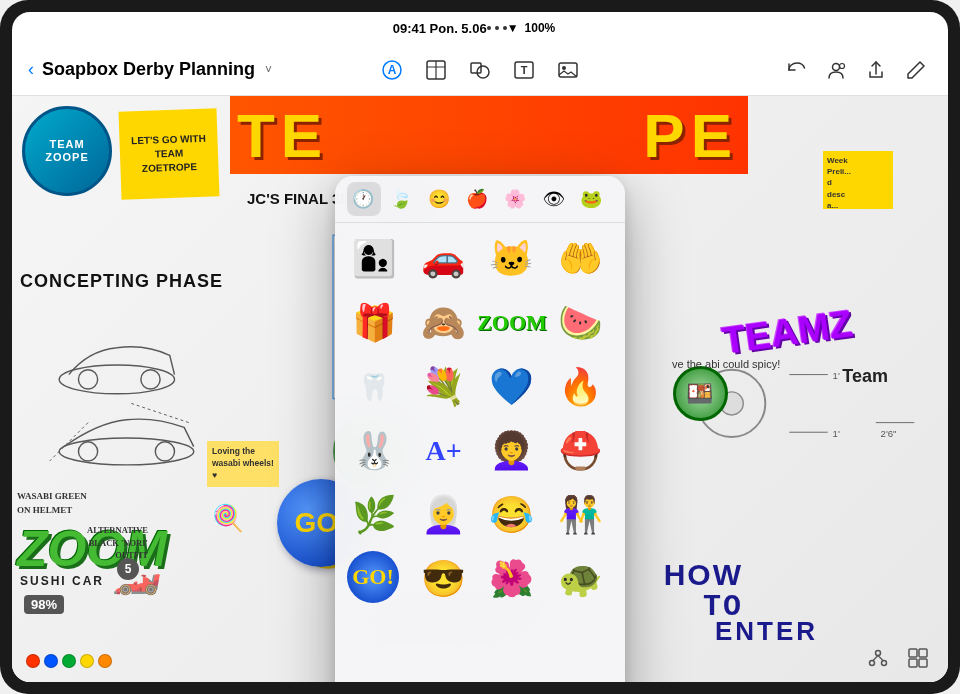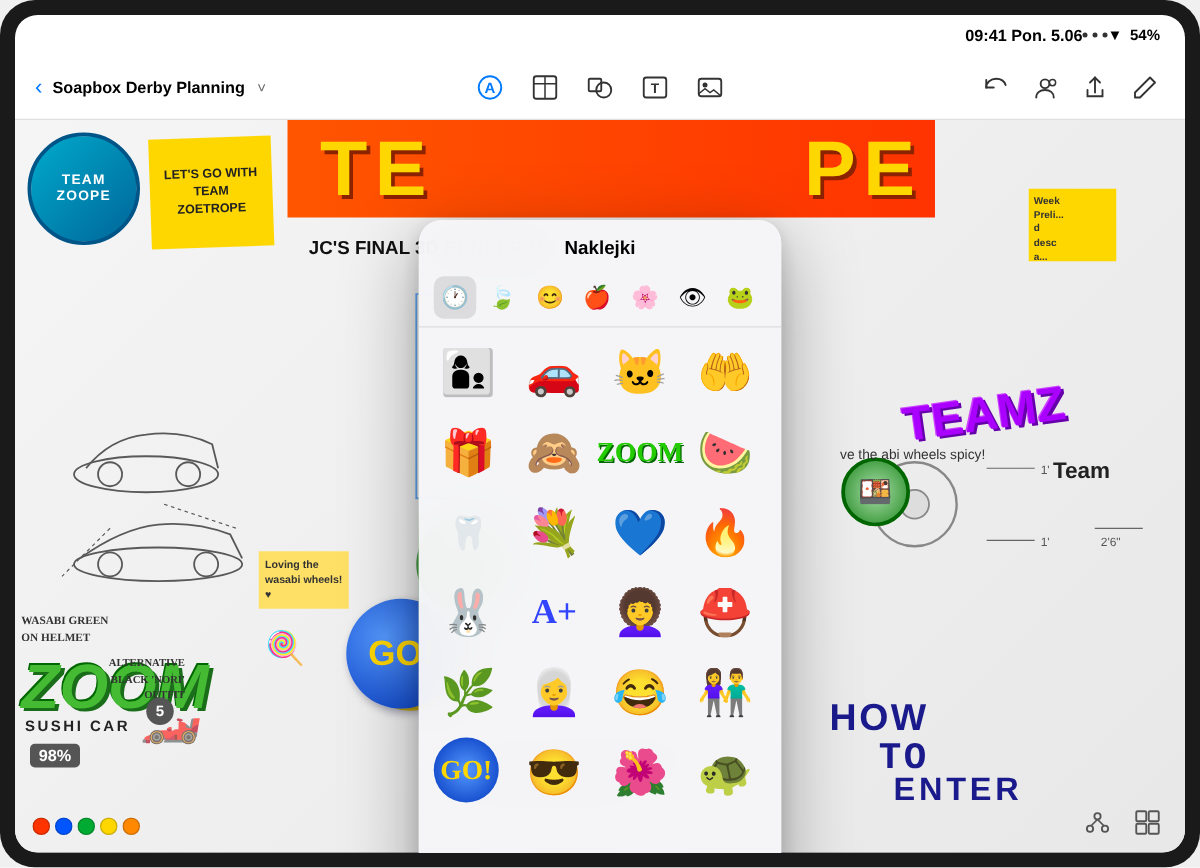--- a/index.html
+++ b/index.html
@@ -29,24 +29,24 @@
       border-radius: 18px;
       overflow: hidden;
     }
 
     
     .status-bar {
       height: 32px;
       background: transparent;
       display: flex;
       align-items: center;
-      justify-content: flex-end;
+      justify-content: center;
       padding: 0 20px;
       position: absolute;
-      top: 0; left: 0; right: 0;
+      top: 0; left: 0; right: 12px;
       z-index: 100;
     }
 
     .status-left {
       font-size: 13px;
       font-weight: 600;
       color: #000;
     }
 
     .status-center {
@@ -99,21 +99,21 @@
       font-size: 15px;
       cursor: pointer;
     }
 
     .back-chevron {
       font-size: 18px;
       color: #007AFF;
     }
 
     .doc-title {
-      font-size: 13px;
+      font-size: 18px;
       font-weight: 600;
       color: #000;
     }
 
     .title-chevron {
       font-size: 12px;
       color: #666;
       margin-left: 2px;
     }
 
@@ -297,21 +297,21 @@
       <div class="status-left">
         <span>09:41</span> <span>Pon. 5.06</span>
       </div>
       <div class="status-center">
         <div class="status-dot"></div>
         <div class="status-dot"></div>
         <div class="status-dot"></div>
       </div>
       <div class="status-right">
         <span>▼</span>
-        <span>54%</span>
+        <span>100%</span>
       </div>
     </div>
 
     <div class="toolbar">
       <div class="toolbar-left">
         <div class="back-btn">
           <span class="back-chevron">‹</span>
         </div>
         <span class="doc-title">Soapbox Derby Planning</span>
         <span class="title-chevron">˅</span>
@@ -423,35 +423,38 @@
       </svg>
 
       <div class="sticky-note" style="position:absolute; top:14px; left:108px; width:98px; height:88px; background:#FFD700; transform:rotate(-2deg); padding:7px; font-size:10px; font-weight:800; line-height:1.4; font-family:'Arial Black',sans-serif; color:#222; display:flex; align-items:center; justify-content:center; text-align:center;">
         <span>LET'S GO WITH TEAM ZOETROPE</span>
       </div>
 
       <div style="position:absolute; top:10px; left:10px; width:90px; height:90px; border-radius:50%; background:linear-gradient(135deg,#00AACC,#006699); display:flex; align-items:center; justify-content:center; overflow:hidden; border:3px solid #005588;">
         <div style="font-size:11px; font-weight:900; color:white; text-align:center; line-height:1.2; font-family:Impact,Arial Black,sans-serif; letter-spacing:1px;">TEAM<br>ZOOPE</div>
       </div>
 
+      <div style="position:absolute; top:175px; left:8px; font-size:18px; font-weight:900; color:#111; text-transform:uppercase; letter-spacing:1px;">
+        <span>CONCEPTING PHASE</span>
+      </div>
 
       <div style="position:absolute; bottom:108px; left:5px; font-size:50px; font-weight:900; color:#44BB33; font-style:italic; text-shadow:3px 3px 0 #1a6e1a, -1px -1px 0 #006600; font-family:Impact,Arial Black,sans-serif; line-height:1;">
         <span>ZOOM</span>
       </div>
 
       <div style="position:absolute; bottom:94px; left:8px; font-size:12px; font-weight:800; color:#222; letter-spacing:2px; text-transform:uppercase;">
         <span>SUSHI CAR</span>
       </div>
 
       <div style="position:absolute; bottom:68px; left:12px; background:#555; color:white; font-size:13px; font-weight:700; padding:2px 7px; border-radius:4px;">
         <span>98%</span>
       </div>
 
       <div style="position:absolute; top:0; left:218px; right:200px; height:78px; background:linear-gradient(90deg,#FF5500,#FF3300); display:flex; align-items:center; overflow:hidden;">
-        <div style="font-size:62px; font-weight:900; color:#FFD700; font-family:Impact,Arial Black,sans-serif; letter-spacing:6px; text-shadow:3px 3px 0 #8B2200; margin-left:26px;">TE</div>
+        <div style="font-size:62px; font-weight:900; color:#FFD700; font-family:Impact,Arial Black,sans-serif; letter-spacing:6px; text-shadow:3px 3px 0 #8B2200; margin-left:7px;">TE</div>
         <div style="flex:1;"></div>
         <div style="font-size:62px; font-weight:900; color:#FFD700; font-family:Impact,Arial Black,sans-serif; letter-spacing:6px; text-shadow:3px 3px 0 #8B2200; margin-right:10px;">PE</div>
       </div>
 
       <div style="position:absolute; top:92px; left:235px; font-size:15px; font-weight:800; color:#111; line-height:1.5; font-family:Arial,sans-serif;">
         <span>JC'S FINAL
 3D RENDERING</span>
       </div>
 
       <div style="position:absolute; top:270px; right:220px; width:55px; height:55px; border-radius:50%; background:radial-gradient(circle,#AADDAA,#228B22); border:3px solid #006600; display:flex; align-items:center; justify-content:center; font-size:22px;">
@@ -467,21 +470,21 @@
       </div>
 
       <div style="position:absolute; bottom:195px; left:195px; width:72px; background:#FFE066; padding:5px; font-size:8.5px; font-weight:600; line-height:1.4; color:#333;">
         <span>Loving the
 wasabi
 wheels! ♥</span>
       </div>
 
       <div style="position:absolute; top:260px; left:660px; font-size:11px; color:#333; line-height:1.5; max-width:120px;">
         <span>ve the
-abi wheels
+abi could
 spicy!</span>
       </div>
 
       <div style="position:absolute; top:215px; right:95px; font-size:38px; font-weight:900; color:#AA00FF; font-family:Impact,Arial Black,sans-serif; transform:rotate(-8deg); text-shadow:2px 2px 0 #6600AA, -1px -1px 0 #CC44FF; white-space:nowrap;">
         <span>TEAMZ</span>
       </div>
 
       <div style="position:absolute; top:270px; right:60px; font-size:18px; font-weight:800; color:#222; font-family:Arial Black,sans-serif;">
         <span>Team</span>
       </div>
@@ -542,21 +545,20 @@
           <svg width="22" height="22" viewBox="0 0 22 22">
             <rect x="2" y="2" width="8" height="8" rx="1" stroke="#555" stroke-width="1.5" fill="none"></rect>
             <rect x="12" y="2" width="8" height="8" rx="1" stroke="#555" stroke-width="1.5" fill="none"></rect>
             <rect x="2" y="12" width="8" height="8" rx="1" stroke="#555" stroke-width="1.5" fill="none"></rect>
             <rect x="12" y="12" width="8" height="8" rx="1" stroke="#555" stroke-width="1.5" fill="none"></rect>
           </svg>
         </div>
       </div>
 
       <div class="sticker-panel">
-        <div class="sticker-panel-title">Naklejki</div>
 
         <div class="sticker-category-bar">
           <div class="cat-icon active">🕐</div>
           <div class="cat-icon">🍃</div>
           <div class="cat-icon">😊</div>
           <div class="cat-icon">🍎</div>
           <div class="cat-icon">🌸</div>
           <div class="cat-icon">👁</div>
           <div class="cat-icon">🐸</div>
         </div>

